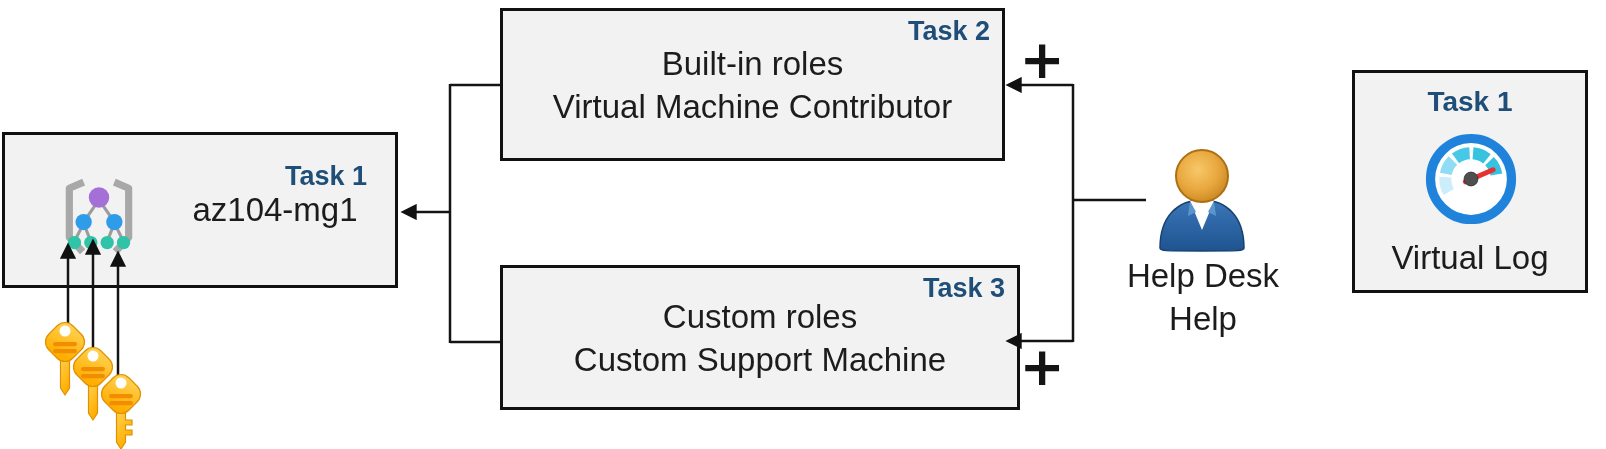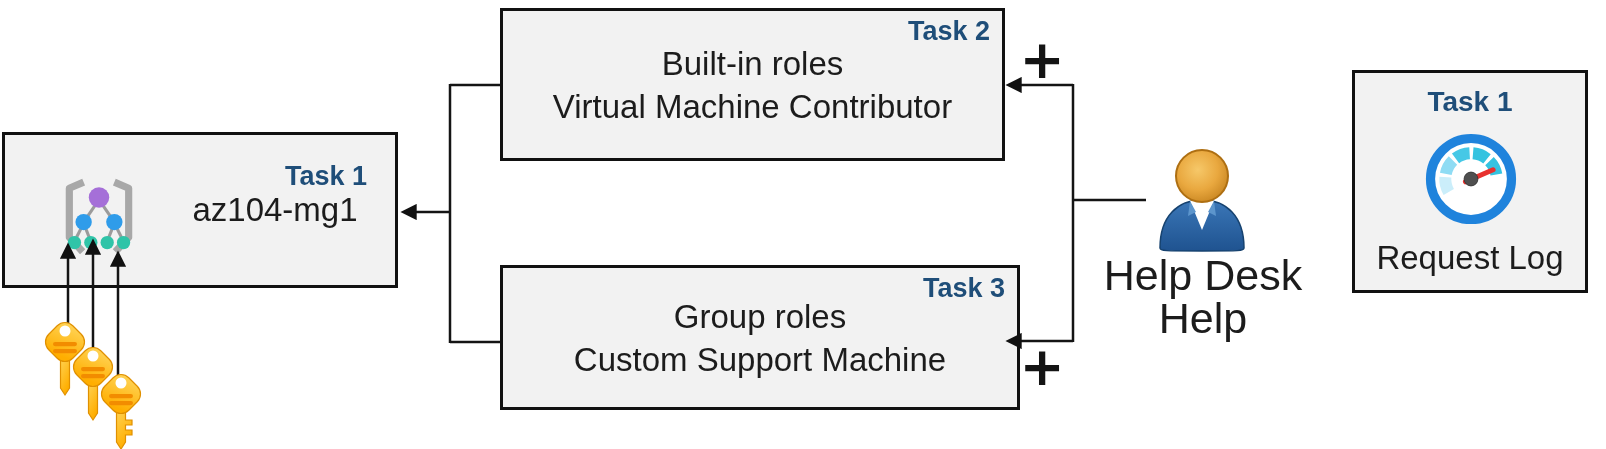--- a/index.html
+++ b/index.html
@@ -23,21 +23,21 @@
     font-size:33px; line-height:43px; text-align:center; color:#1c1c1c;
   }
   .title-text { font-size:33px; color:#1c1c1c; white-space:nowrap; }
   .plus {
     position:absolute; transform:translate(-50%,-50%);
     font-family:"DejaVu Sans",sans-serif; font-weight:bold; font-size:54px;
     color:#141414; line-height:1;
   }
   .person-label {
     position:absolute; left:1095px; top:254px; width:216px;
-    text-align:center; font-size:43px; line-height:43px; color:#1c1c1c;
+    text-align:center; font-size:33px; line-height:43px; color:#1c1c1c;
   }
   svg { display:block; }
   .overlay { position:absolute; left:0; top:0; pointer-events:none; }
 </style>
 </head>
 <body>
 
 <div id="canvas">
 
   <div class="box" style="left:2px; top:132px; width:396px; height:156px;">
@@ -70,41 +70,41 @@
     <span class="badge" style="top:6px; right:12px;">Task 2</span>
     <div class="box-lines">
       <div>Built-in roles</div>
       <div>Virtual Machine Contributor</div>
     </div>
   </div>
 
   <div class="box" style="left:500px; top:265px; width:520px; height:145px;">
     <span class="badge" style="top:6px; right:12px;">Task 3</span>
     <div class="box-lines">
-      <div>Group roles</div>
+      <div>Custom roles</div>
       <div>Custom Support Machine</div>
     </div>
   </div>
 
   <div class="box" style="left:1352px; top:70px; width:236px; height:223px;">
     <div class="badge" style="top:14px; left:0; right:0; text-align:center; font-size:28px;">Task 1</div>
     <svg width="92" height="92" viewBox="0 0 100 100" style="position:absolute; left:70px; top:60px;">
       <circle cx="50" cy="50" r="44" fill="#ffffff" stroke="#1F83DC" stroke-width="10"></circle>
       <g fill="none" stroke-width="13">
         <path d="M25.8,64.0 A28,28 0 0 1 22.1,48.0" stroke="#CBEEFA"></path>
         <path d="M22.6,44.4 A28,28 0 0 1 30.4,30.0" stroke="#8FDCF4"></path>
         <path d="M33.2,27.6 A28,28 0 0 1 48.5,22.0" stroke="#46C8E6"></path>
         <path d="M52.2,22.1 A28,28 0 0 1 67.4,28.1" stroke="#35C3E0"></path>
         <path d="M70.1,30.6 A28,28 0 0 1 77.6,45.1" stroke="#35C3E0"></path>
       </g>
       <line x1="44" y1="53" x2="74" y2="40" stroke="#E8312E" stroke-width="5.5" stroke-linecap="round"></line>
       <circle cx="50" cy="50" r="7.5" fill="#4F4F4F" stroke="#353535" stroke-width="1"></circle>
     </svg>
     <div style="position:absolute; left:0; right:0; top:166px; text-align:center;">
-      <span class="title-text">Request Log</span>
+      <span class="title-text">Virtual Log</span>
     </div>
   </div>
 
   <div class="plus" style="left:1042px; top:60px;">+</div>
   <div class="plus" style="left:1042px; top:367px;">+</div>
 
   <svg width="100" height="104" viewBox="0 0 100 104" style="position:absolute; left:1152px; top:148px;">
     <defs>
       <radialGradient id="headGrad" cx="42%" cy="38%" r="70%">
         <stop offset="0%" stop-color="#F6C869"></stop>

